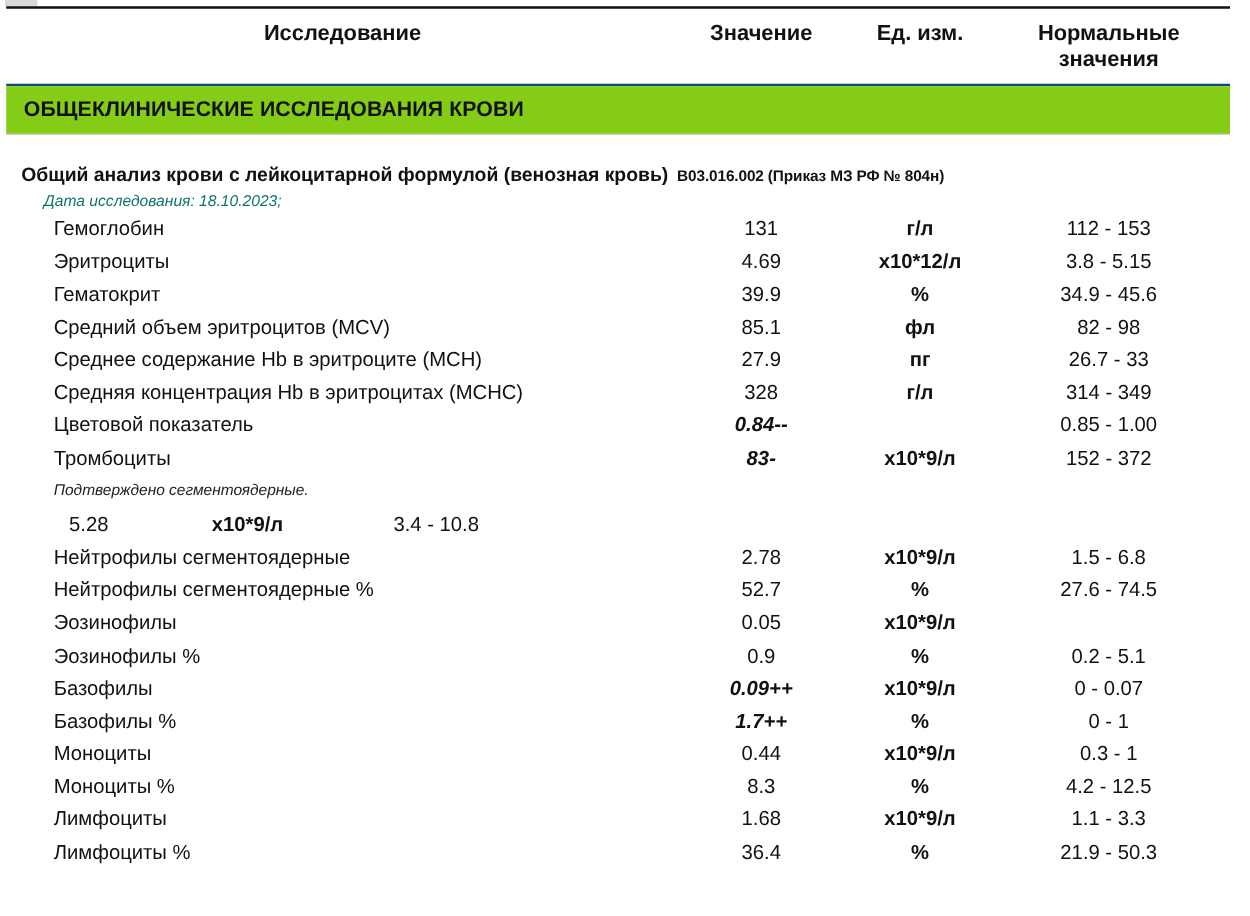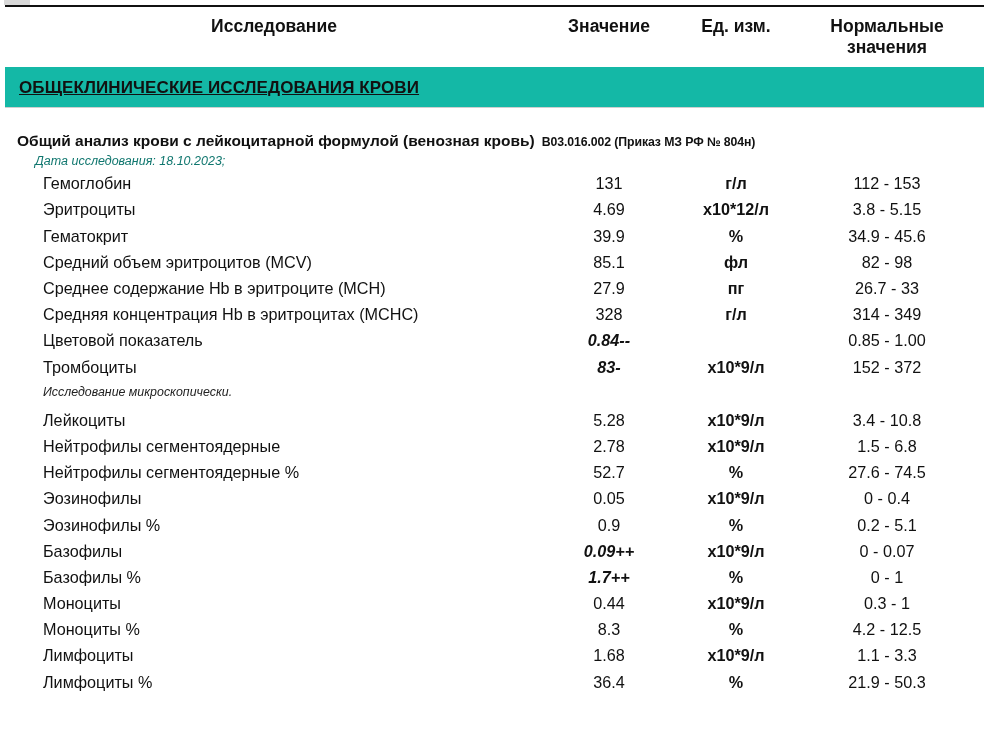--- a/index.html
+++ b/index.html
@@ -44,44 +44,43 @@
     width: 979px;
     border-top: 2px solid #111;
     border-bottom: 1px solid #111;
     box-sizing: border-box;
   }
   
   .thead {
     display: flex;
     align-items: flex-start;
     padding: 9px 0 10px 0;
-    border-bottom: 2px solid #14b8a6;
+    border-bottom: 2px solid #0c4a6e;
   }
   .col-name   { width: 538px; }
   .col-value  { width: 132px; text-align: center; }
   .col-unit   { width: 122px; text-align: center; font-weight: bold; }
   .col-ref    { width: 180px; text-align: center; }
 
   .thead .th {
     font-weight: bold;
     font-size: 17.5px;
     line-height: 1.18;
     color: #111;
   }
   .thead .col-name { text-align: center; }
 
   .section-band {
-    background: #14b8a6;
+    background: #84cc16;
     border-bottom: 1px solid #cfcfcf;
     padding: 9px 12px 9px 14px;
     font-weight: bold;
     font-size: 17px;
     letter-spacing: .1px;
     color: #111;
-    text-decoration: underline;
   }
 
   .panel-title {
     padding: 24px 0 2px 12px;
     font-size: 15.5px;
     font-weight: bold;
     color: #111;
   }
   .panel-title .code {
     font-size: 12.3px;
@@ -203,46 +202,44 @@
             <div class="cell col-unit"></div>
             <div class="cell col-ref">0.85 - 1.00</div>
           </div>
           <div class="row">
             <div class="cell col-name">Тромбоциты</div>
             <div class="cell col-value val-flag">83-</div>
             <div class="cell col-unit">х10*9/л</div>
             <div class="cell col-ref">152 - 372</div>
           </div>
         </div>
-      <div class="note">Исследование микроскопически.</div>
+      <div class="note">Подтверждено сегментоядерные.</div>
       <div class="spacer"></div>
       <div id="group2">
           <div class="row">
-            <div class="cell col-name">Лейкоциты</div>
             <div class="cell col-value">5.28</div>
             <div class="cell col-unit">х10*9/л</div>
             <div class="cell col-ref">3.4 - 10.8</div>
           </div>
           <div class="row">
             <div class="cell col-name">Нейтрофилы сегментоядерные</div>
             <div class="cell col-value">2.78</div>
             <div class="cell col-unit">х10*9/л</div>
             <div class="cell col-ref">1.5 - 6.8</div>
           </div>
           <div class="row">
             <div class="cell col-name">Нейтрофилы сегментоядерные %</div>
             <div class="cell col-value">52.7</div>
             <div class="cell col-unit">%</div>
             <div class="cell col-ref">27.6 - 74.5</div>
           </div>
           <div class="row">
             <div class="cell col-name">Эозинофилы</div>
             <div class="cell col-value">0.05</div>
             <div class="cell col-unit">х10*9/л</div>
-            <div class="cell col-ref">0 - 0.4</div>
           </div>
           <div class="row">
             <div class="cell col-name">Эозинофилы %</div>
             <div class="cell col-value">0.9</div>
             <div class="cell col-unit">%</div>
             <div class="cell col-ref">0.2 - 5.1</div>
           </div>
           <div class="row">
             <div class="cell col-name">Базофилы</div>
             <div class="cell col-value val-flag">0.09++</div>

